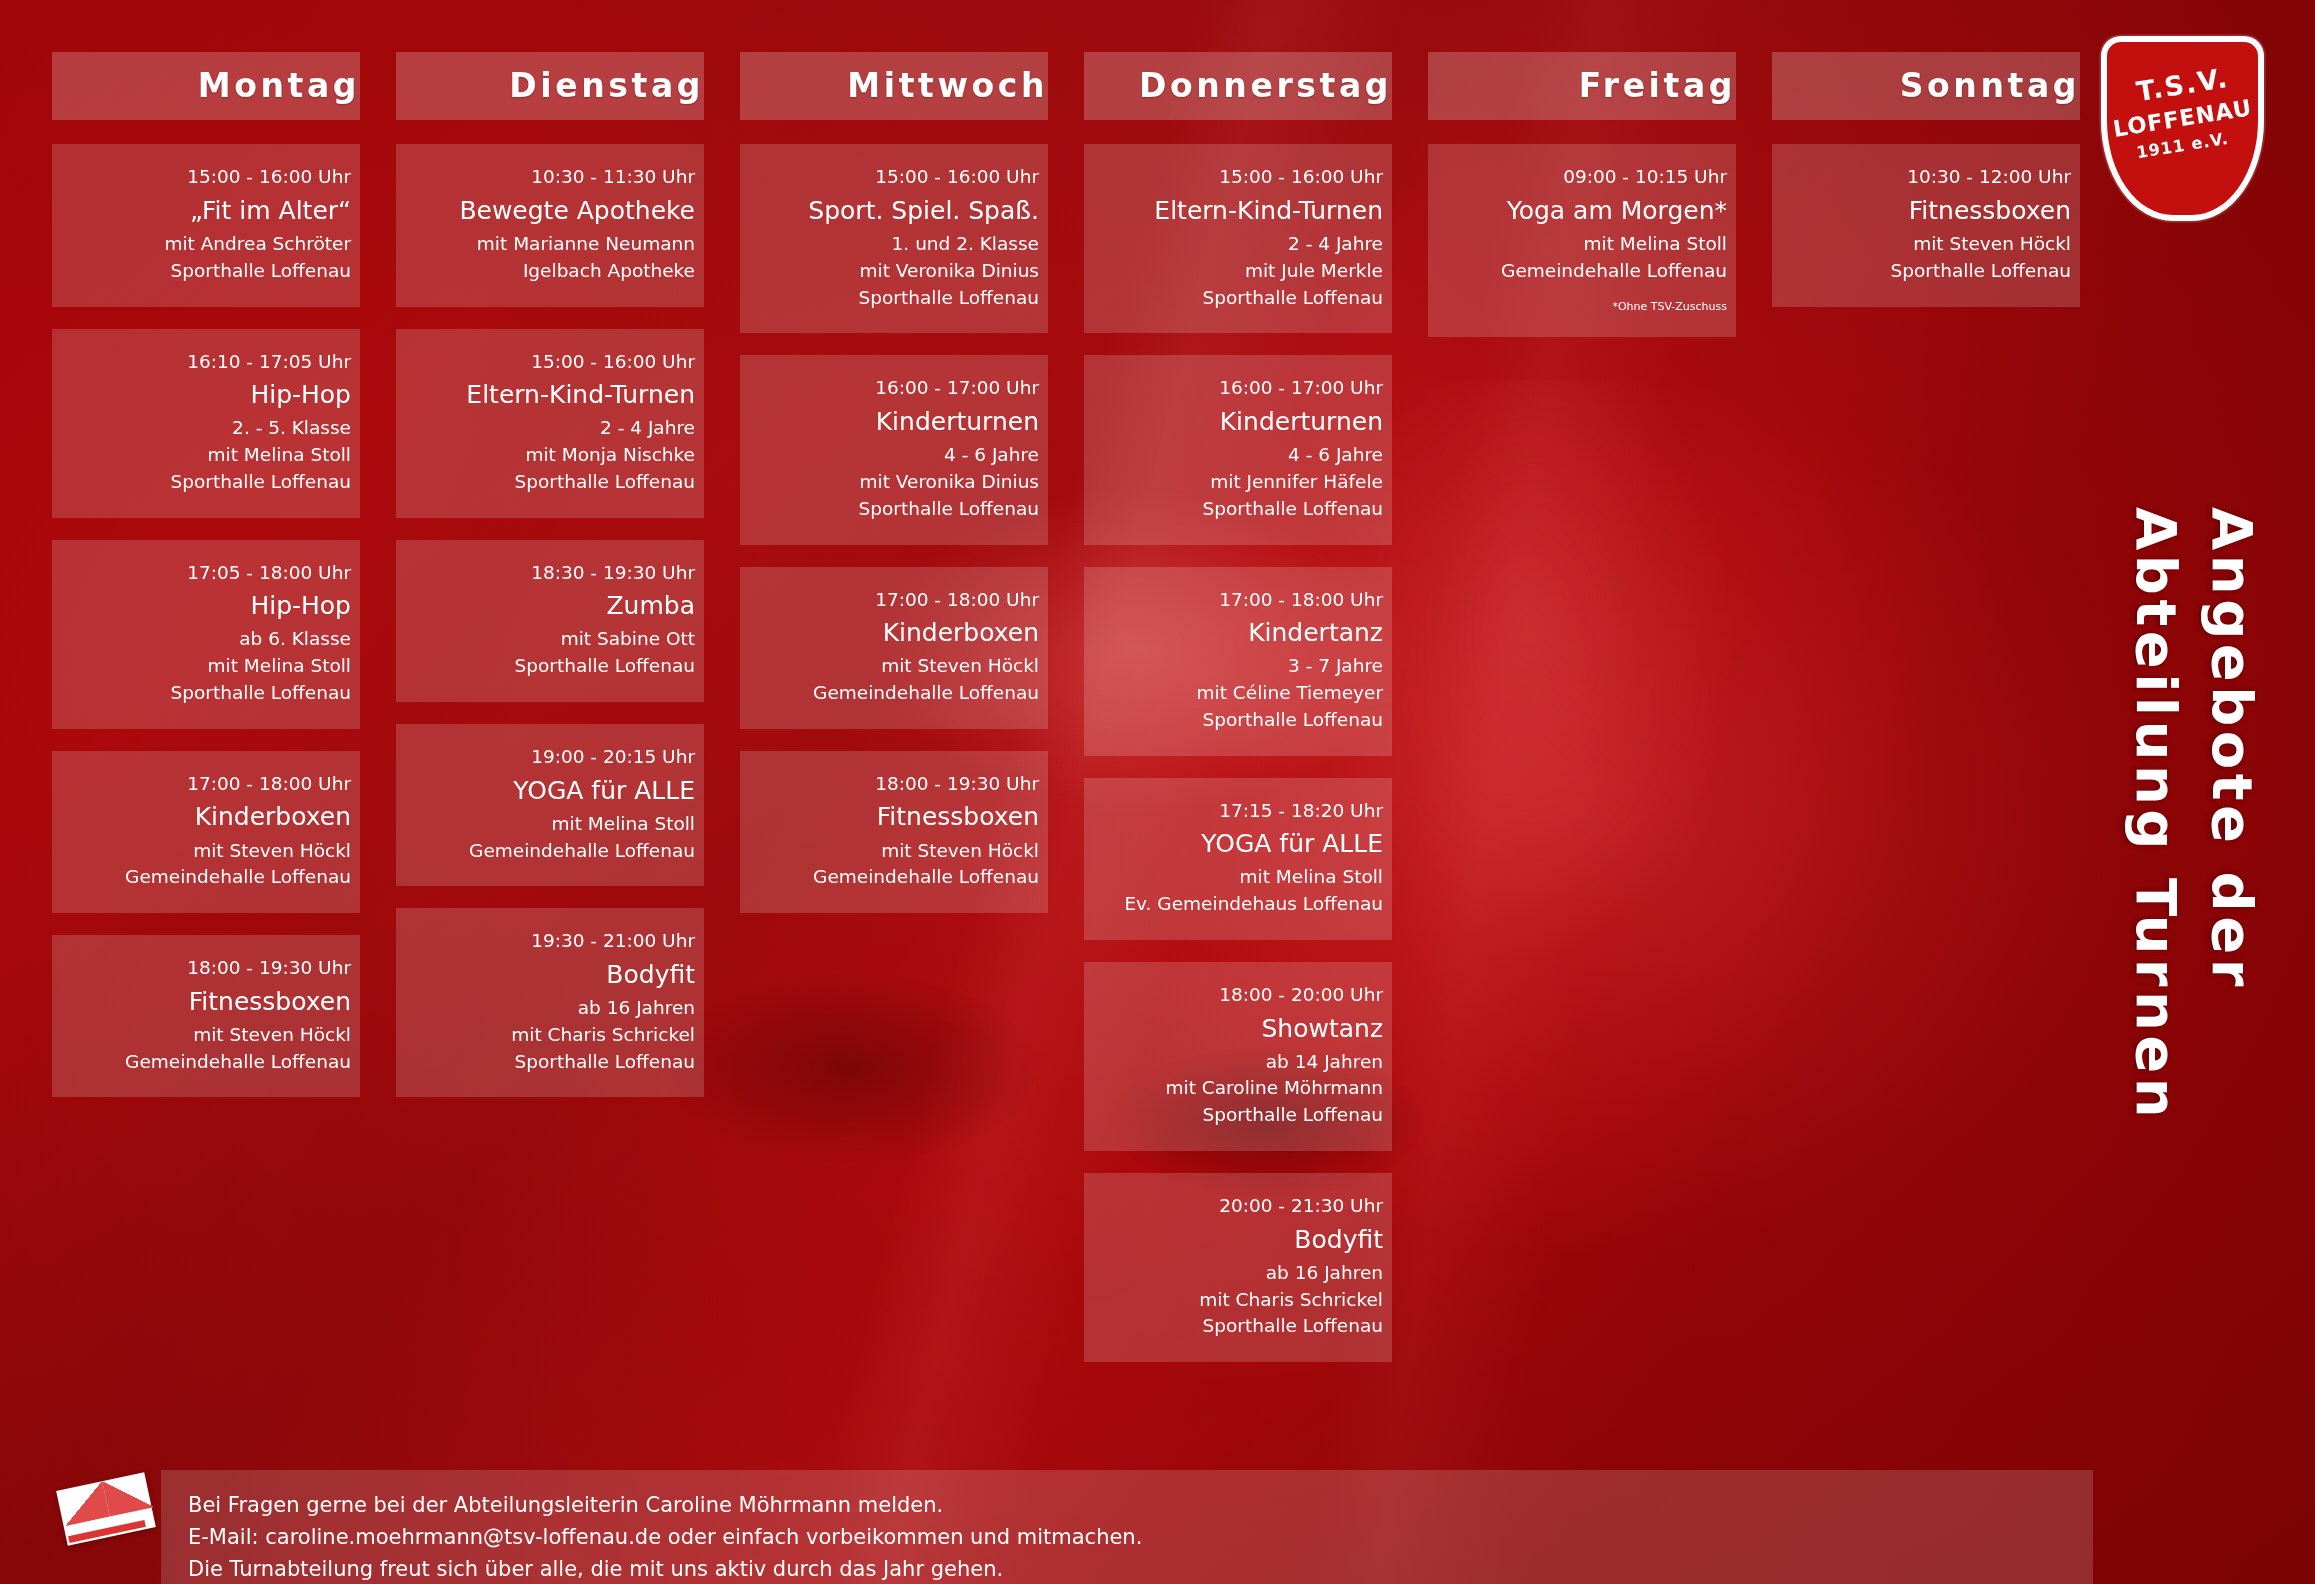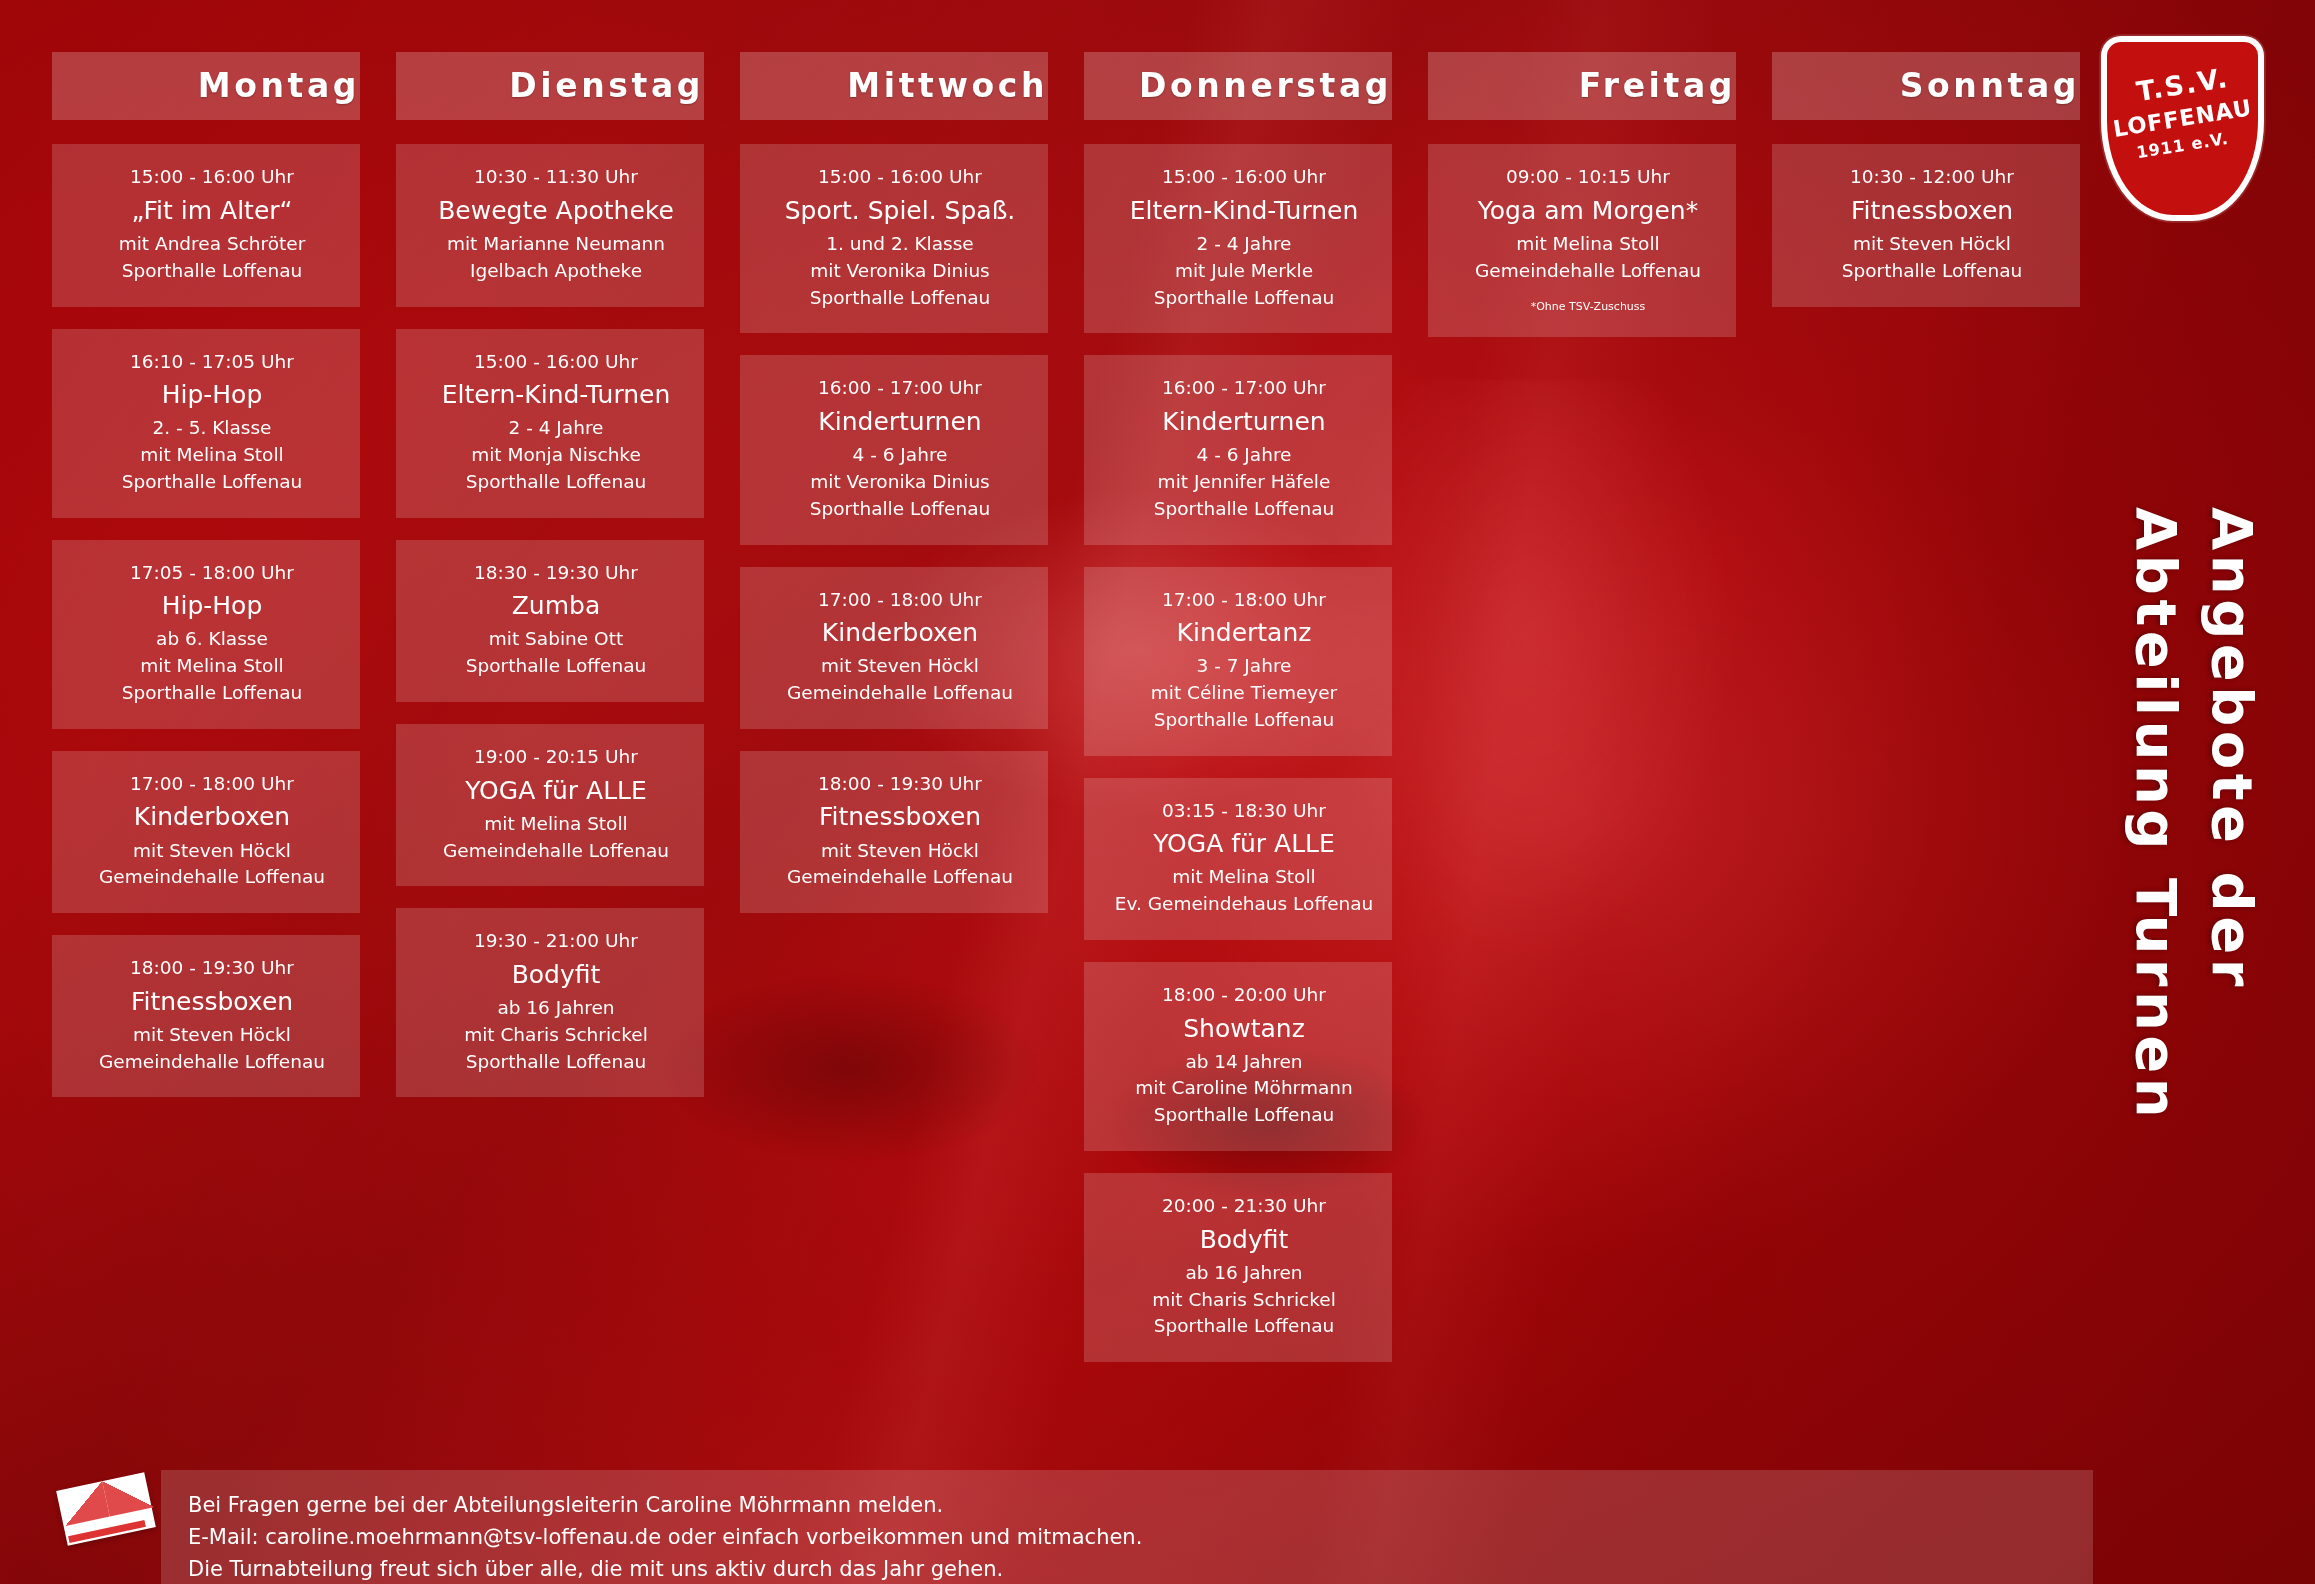--- a/index.html
+++ b/index.html
@@ -58,21 +58,21 @@
     font-size: 33px;
     font-weight: bold;
     letter-spacing: 3.6px;
     padding: 13.6px 0 15.4px 0;
     margin-bottom: 24.4px;
     text-shadow: 0 0.9px 1.8px rgba(0,0,0,0.25);
   }
   .card {
     background: rgba(255,255,255,0.17);
     color: #ffffff;
-    text-align: center;
+    text-align: right;
     padding: 20px 9px 22px 21px;
     margin-bottom: 22px;
     line-height: 1.45;
   }
   .card .time { font-size: 18.5px; }
   .card .title { font-size: 25px; font-weight: normal; margin: 1.8px 0 1.8px 0; }
   .card .line { font-size: 18.5px; }
   .card .note { font-size: 11px; margin-top: 14.5px; }
 
   
@@ -280,21 +280,21 @@
           <div class="line">Sporthalle Loffenau</div>
         </div>
         <div class="card">
           <div class="time">17:00 - 18:00 Uhr</div>
           <div class="title">Kindertanz</div>
           <div class="line">3 - 7 Jahre</div>
           <div class="line">mit Céline Tiemeyer</div>
           <div class="line">Sporthalle Loffenau</div>
         </div>
         <div class="card">
-          <div class="time">03:15 - 18:30 Uhr</div>
+          <div class="time">17:15 - 18:20 Uhr</div>
           <div class="title">YOGA für ALLE</div>
           <div class="line">mit Melina Stoll</div>
           <div class="line">Ev. Gemeindehaus Loffenau</div>
         </div>
         <div class="card">
           <div class="time">18:00 - 20:00 Uhr</div>
           <div class="title">Showtanz</div>
           <div class="line">ab 14 Jahren</div>
           <div class="line">mit Caroline Möhrmann</div>
           <div class="line">Sporthalle Loffenau</div>

